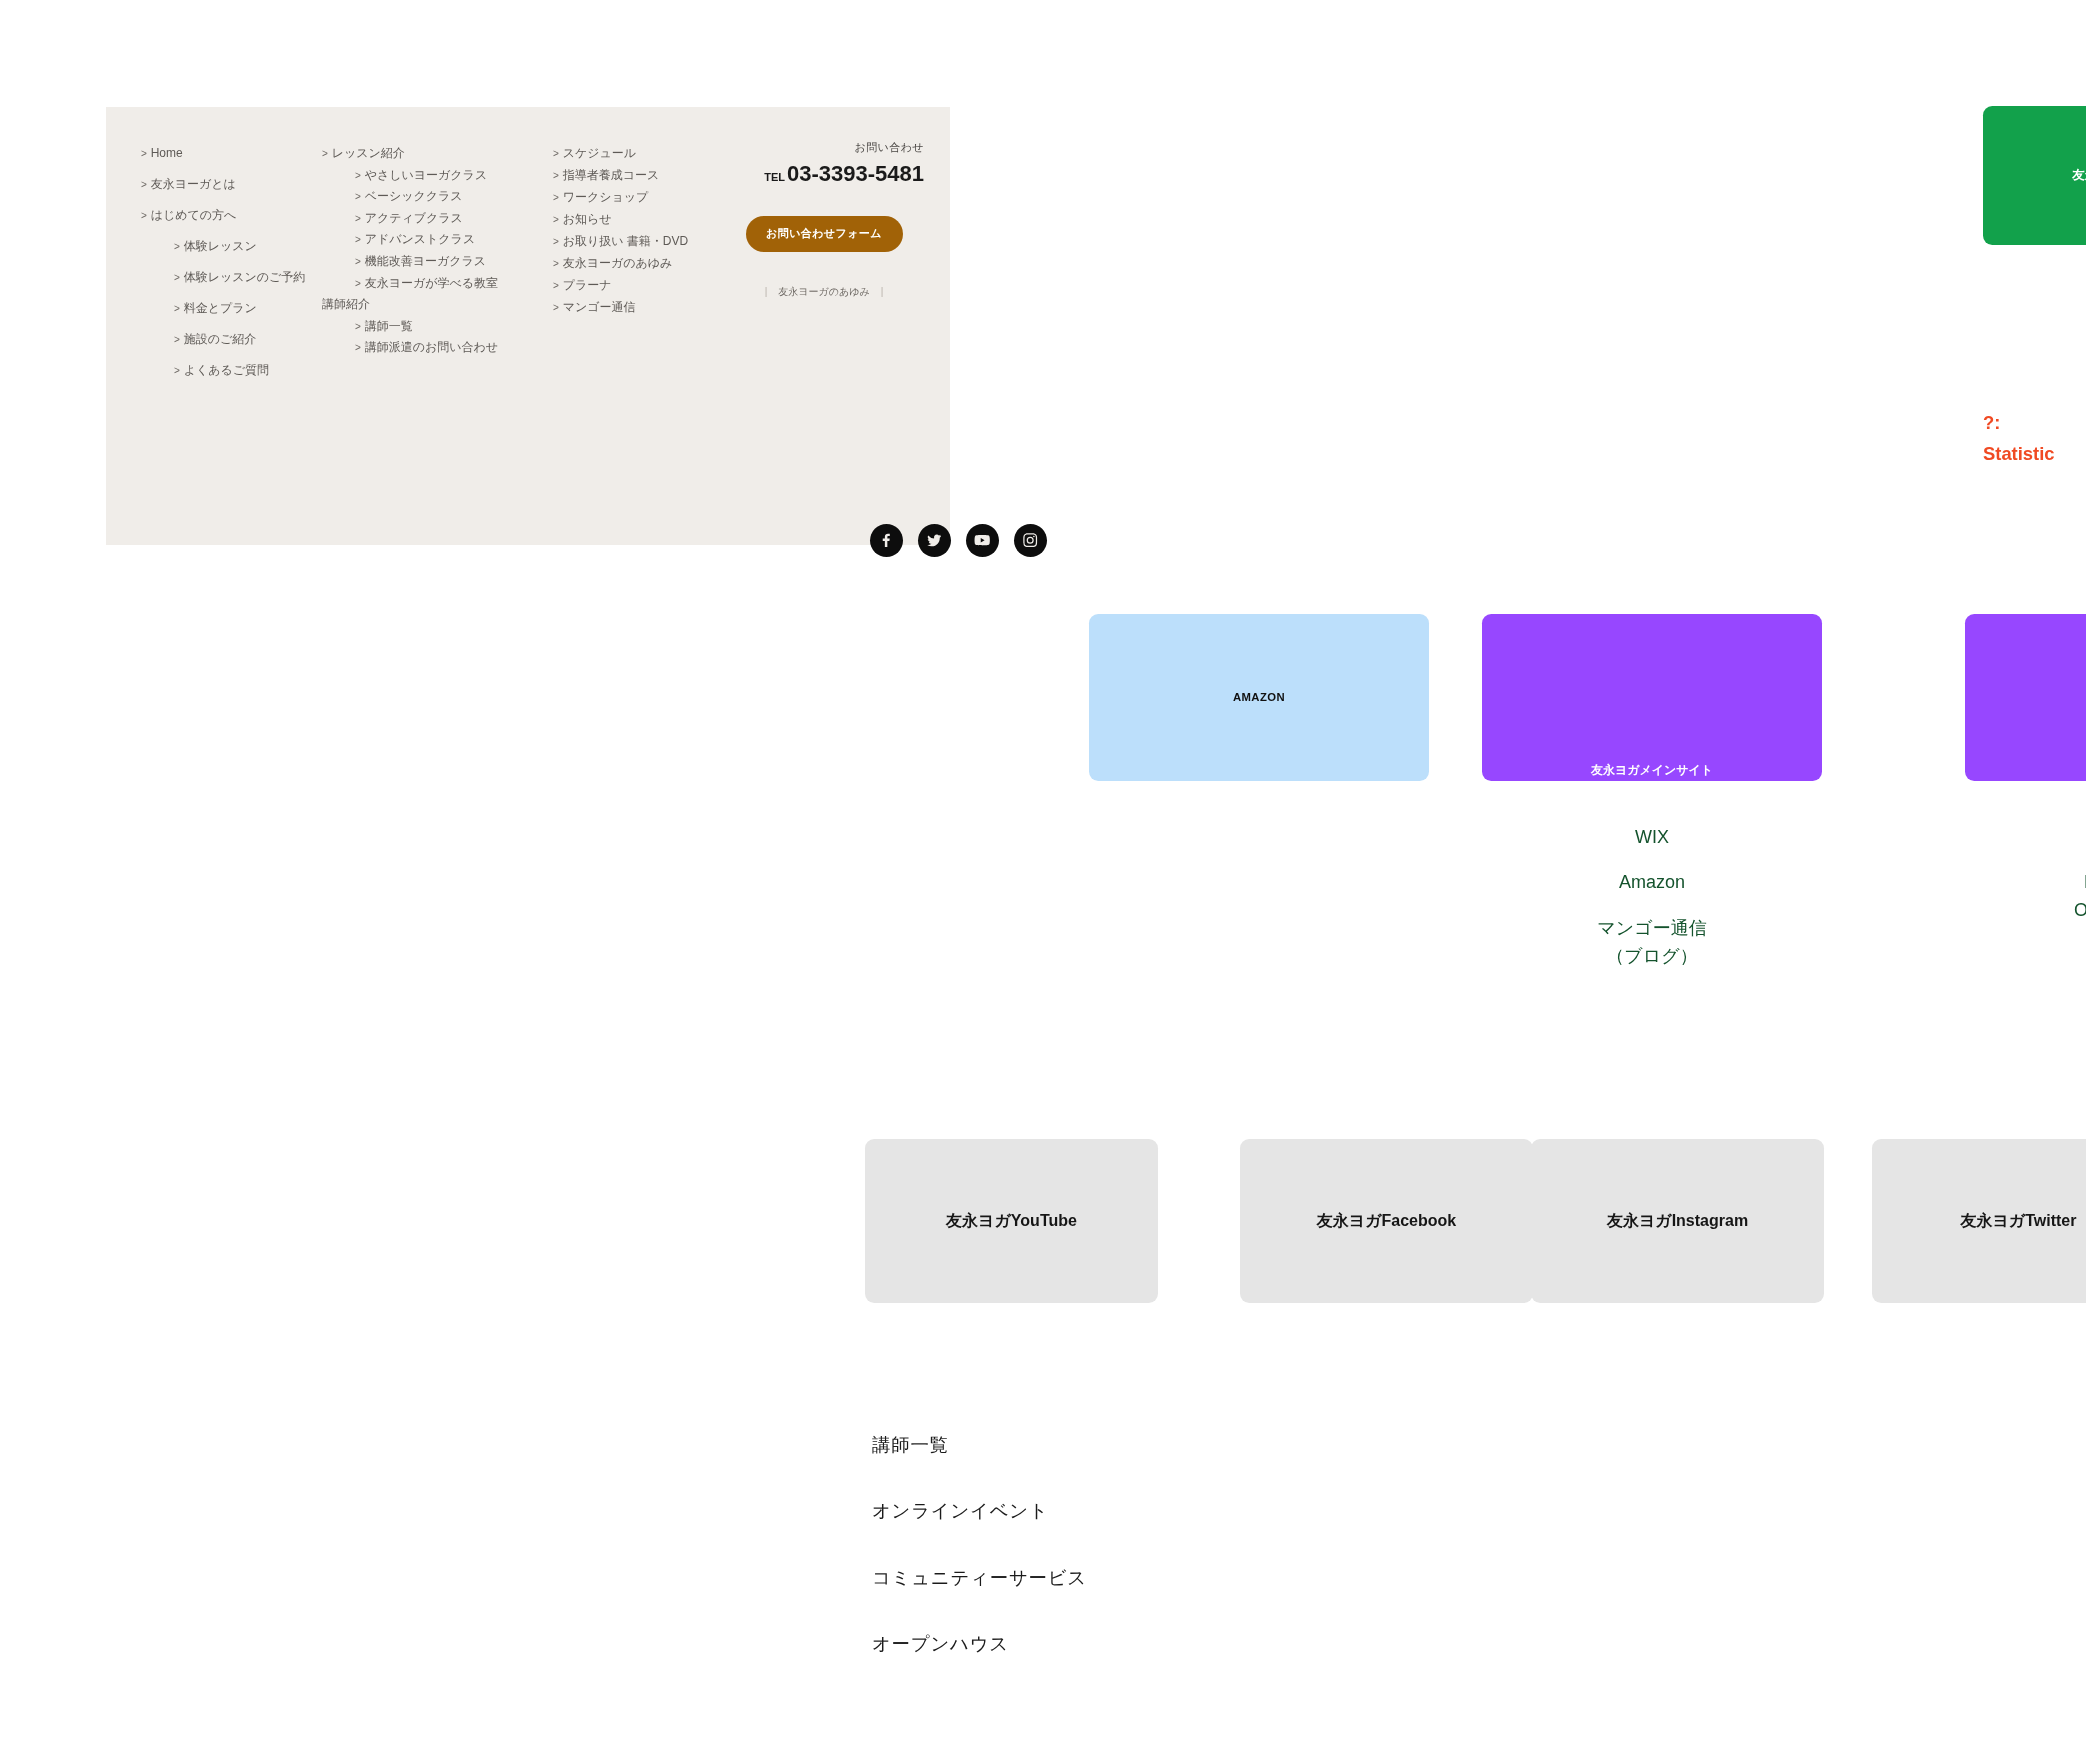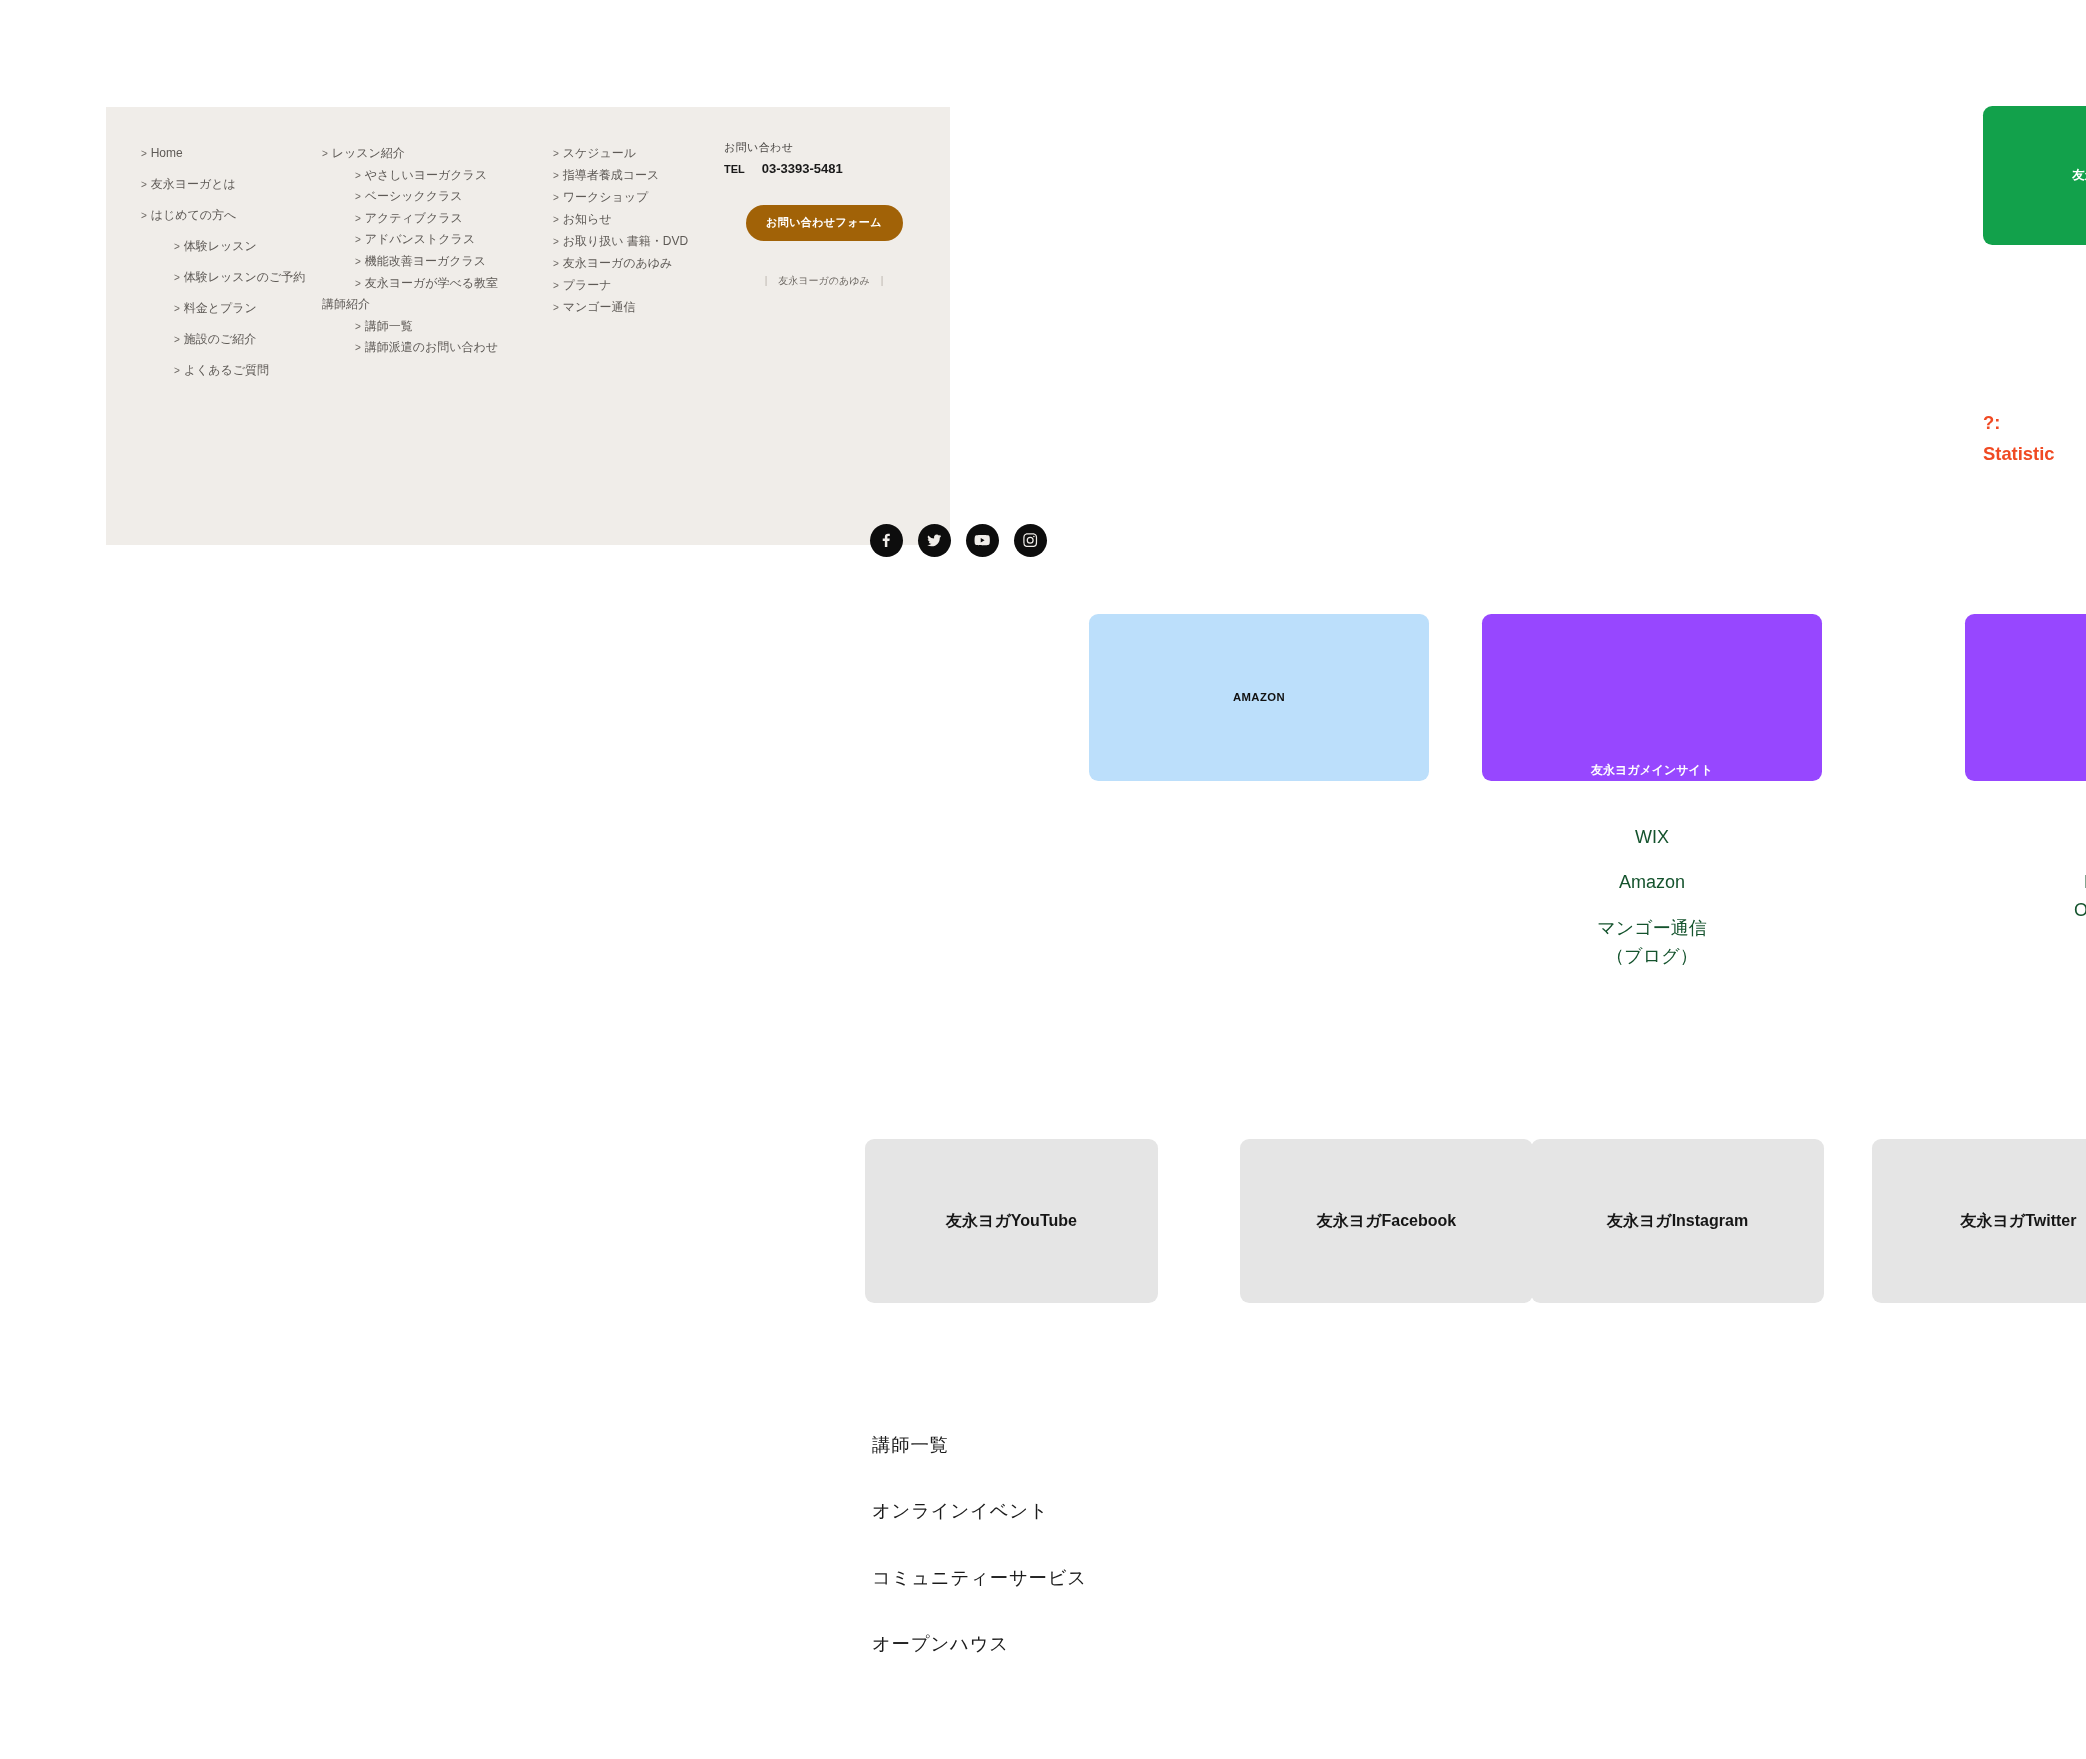--- a/index.html
+++ b/index.html
@@ -29,24 +29,24 @@
   .lvl0{margin-left:0px;}
   .lvl1{margin-left:33px;}
 
   #fcol1{left:35px;top:40px;}
   #fcol1 .fitem{margin-bottom:19px;}
   #fcol2{left:216px;top:40px;}
   #fcol2 .fitem{margin-bottom:9.6px;}
   #fcol3{left:447px;top:40px;}
   #fcol3 .fitem{margin-bottom:10px;}
 
-  #contact-block{left:618px;top:33px;width:200px;text-align:left;}
+  #contact-block{left:618px;top:33px;width:200px;text-align:right;}
   #contact-label{font-size:11px;color:#4a4744;letter-spacing:0.4px;}
   #contact-tel{margin-top:5.8px;font-size:11px;color:#1a1a1a;font-weight:700;white-space:nowrap;}
-  #contact-tel .num{font-size:13px;letter-spacing:0px;margin-left:17px;}
+  #contact-tel .num{font-size:22px;letter-spacing:0px;margin-left:2px;}
   #contact-btn{
     margin:29px auto 0 auto;
     width:157px;height:36px;border-radius:18.4px;
     background:#a16207;color:#fff;
     display:flex;align-items:center;justify-content:center;
     font-size:11px;font-weight:700;letter-spacing:0.4px;
   }
   #privacy-row{
     margin-top:33px;display:flex;align-items:center;justify-content:center;gap:11px;
     font-size:10px;color:#6d6863;

